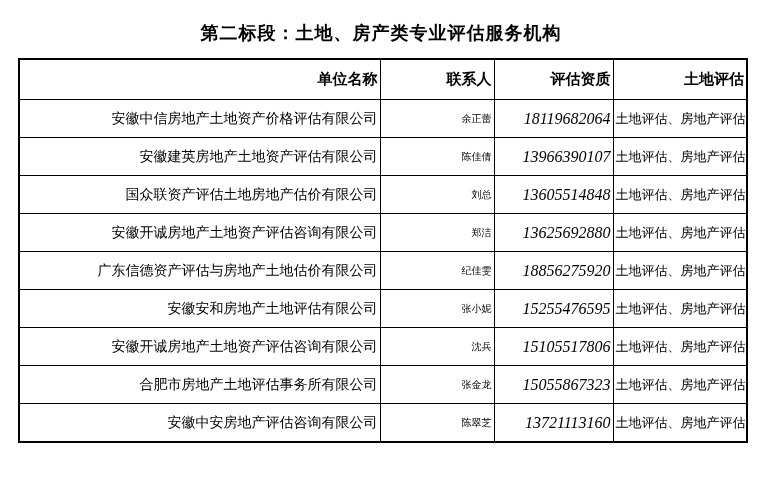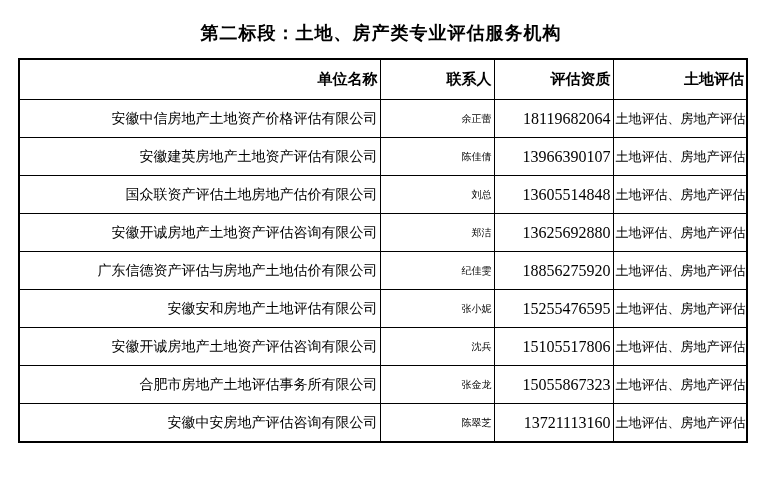--- a/index.html
+++ b/index.html
@@ -41,21 +41,21 @@
   .appraisal-table th {
     height: 39px;
     font-size: 15px;
     font-weight: bold;
   }
   .appraisal-table td {
     height: 37px;
   }
   td.cell-company  { font-size: 14px; }
   td.cell-contact  { font-size: 10px; }
-  td.cell-phone    { font-size: 16px; }
+  td.cell-phone    { font-size: 16px; font-style: italic; }
   td.cell-qual     { font-size: 13px; }
   col.c-company { width: 361px; }
   col.c-contact { width: 114px; }
   col.c-phone   { width: 119px; }
   col.c-qual    { width: 134px; }
 </style>
 </head>
 <body>
 
 <h1 class="page-title">第二标段：土地、房产类专业评估服务机构</h1>

